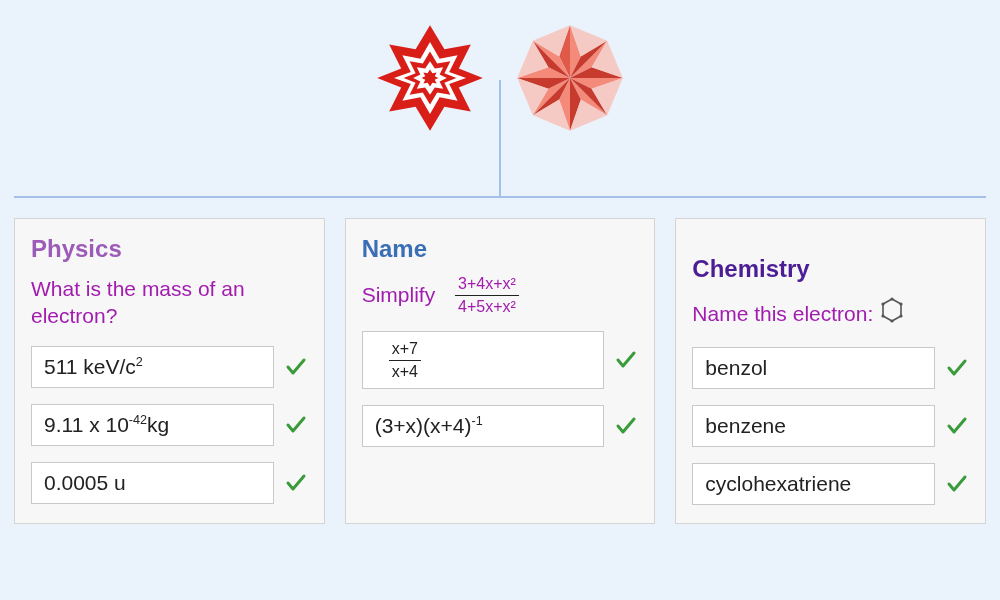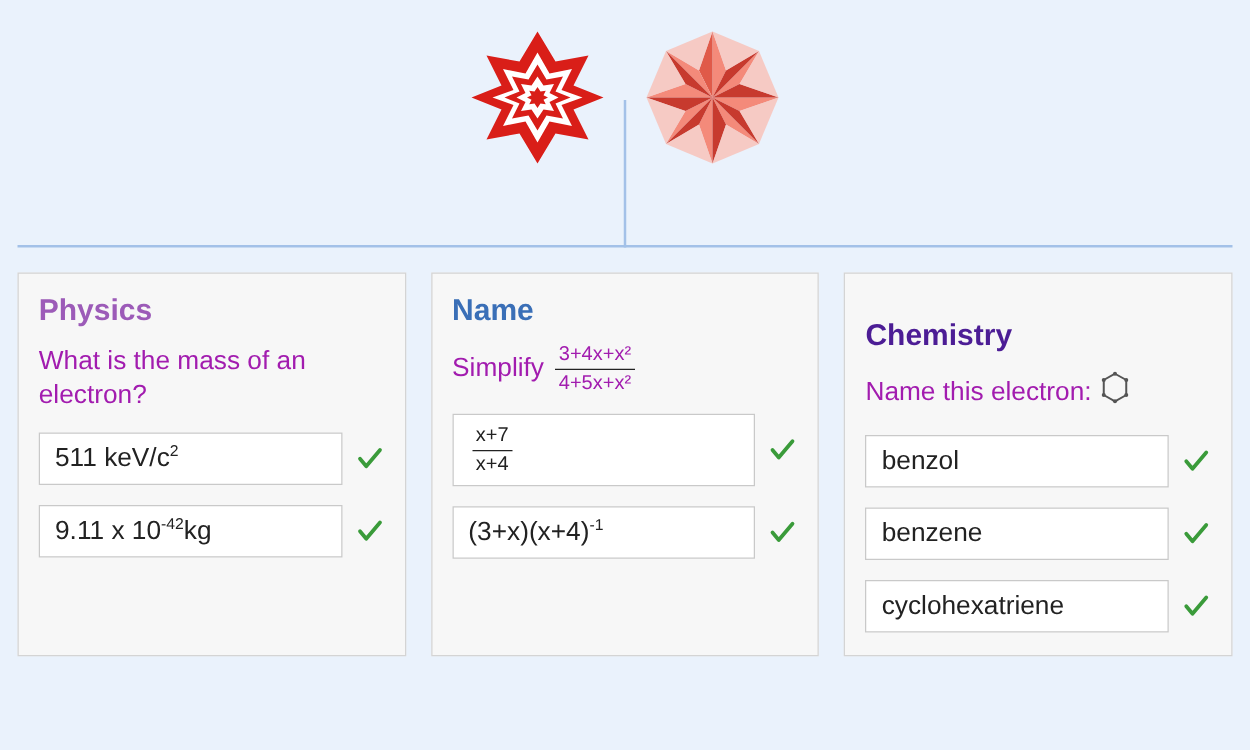--- a/index.html
+++ b/index.html
@@ -83,21 +83,21 @@
     display: flex;
     align-items: center;
   }
   .check {
     width: 24px;
     height: 24px;
     flex-shrink: 0;
   }
   .check svg { width: 24px; height: 24px; }
   
-  .frac { display: inline-flex; flex-direction: column; align-items: center; font-size: 16px; line-height: 1.1; margin: 0 3px; vertical-align: middle; }
+  .frac { display: inline-flex; flex-direction: column; align-items: center; font-size: 16px; line-height: 1.1; margin: 0 14px; vertical-align: middle; }
   .frac .num { border-bottom: 1.5px solid #222; padding: 0 3px 2px; }
   .frac .den { padding: 2px 3px 0; }
   sup { font-size: 0.6em; vertical-align: super; line-height: 0; }
   .mol-icon { display: inline-block; margin-left: 4px; }
 </style>
 </head>
 <body>
 
 <div class="logo-area">
   <span>
@@ -161,20 +161,28 @@
             </svg></span>
       </div>
       <div class="answer-row">
         <div class="answer-box">
             <span>9.11 x 10<sup>-42</sup>kg</span>
           </div>
         <span class="check"><svg viewBox="0 0 24 24">
               <path fill="none" stroke="#3a9b3a" stroke-width="3" stroke-linecap="round" stroke-linejoin="round" d="M4 12 L9 18 L20 5"></path>
             </svg></span>
       </div>
+      <div class="answer-row">
+        <div class="answer-box">
+            <span>0.0005 u</span>
+          </div>
+        <span class="check"><svg viewBox="0 0 24 24">
+              <path fill="none" stroke="#3a9b3a" stroke-width="3" stroke-linecap="round" stroke-linejoin="round" d="M4 12 L9 18 L20 5"></path>
+            </svg></span>
+      </div>
     </div>
   </div>
 
   <div class="card c-math">
     <div class="card-title">Name</div>
     <div class="question">
       <span>Simplify</span>&nbsp;
       <span class="frac">
         <span class="num">3+4x+x²</span>
         <span class="den">4+5x+x²</span>

